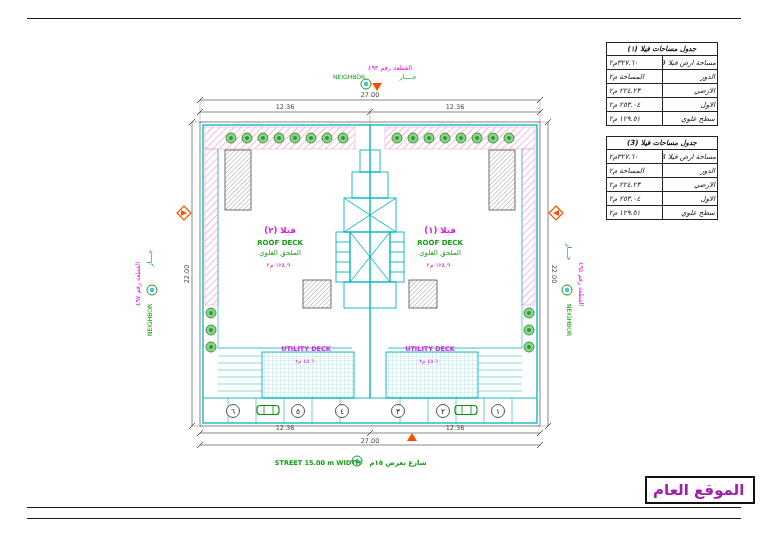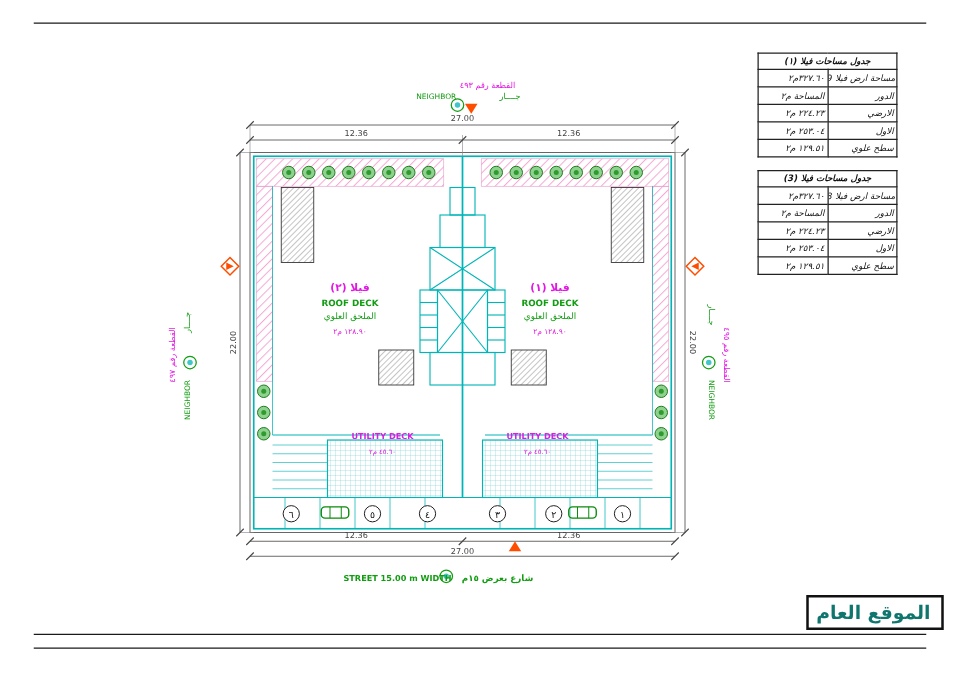--- a/index.html
+++ b/index.html
@@ -10,25 +10,25 @@
   .t-dim{fill:#444;font-size:6.5px;}
   .t-mag{fill:#e318e3;}
   .t-grn{fill:#129c12;}
   .t-b{font-weight:bold;}
   
   .area-table{position:absolute;left:606px;width:112px;border-collapse:collapse;direction:rtl;
               font-size:7px;color:#111;background:#fff;table-layout:fixed;font-style:italic;}
   .area-table td{border:1px solid #222;padding:1px 2px;height:11px;overflow:hidden;white-space:nowrap;}
   .area-table .t-title{text-align:center;font-weight:bold;height:10px;}
   .area-table .lbl{text-align:right;width:64px;}
-  .area-table .val{text-align:right;}
+  .area-table .val{text-align:left;}
   
   .title-block{position:absolute;left:645px;top:476px;width:94px;height:24px;border:2px solid #111;
                background:#fff;display:flex;align-items:center;justify-content:flex-end;
-               padding:0 6px;font-size:15px;font-weight:bold;direction:rtl;color:#0f766e;}
+               padding:0 6px;font-size:15px;font-weight:bold;direction:rtl;color:#a21caf;}
 </style>
 </head>
 <body>
 
 <div class="sheet">
 
 <svg class="plan-svg" width="768" height="543" viewBox="0 0 768 543">
   <defs>
     <pattern id="pinkHatch" patternUnits="userSpaceOnUse" width="5" height="5" patternTransform="rotate(45)">
       <line x1="0" y1="0" x2="0" y2="5" stroke="#f5a8d3" stroke-width="1.6"></line>

